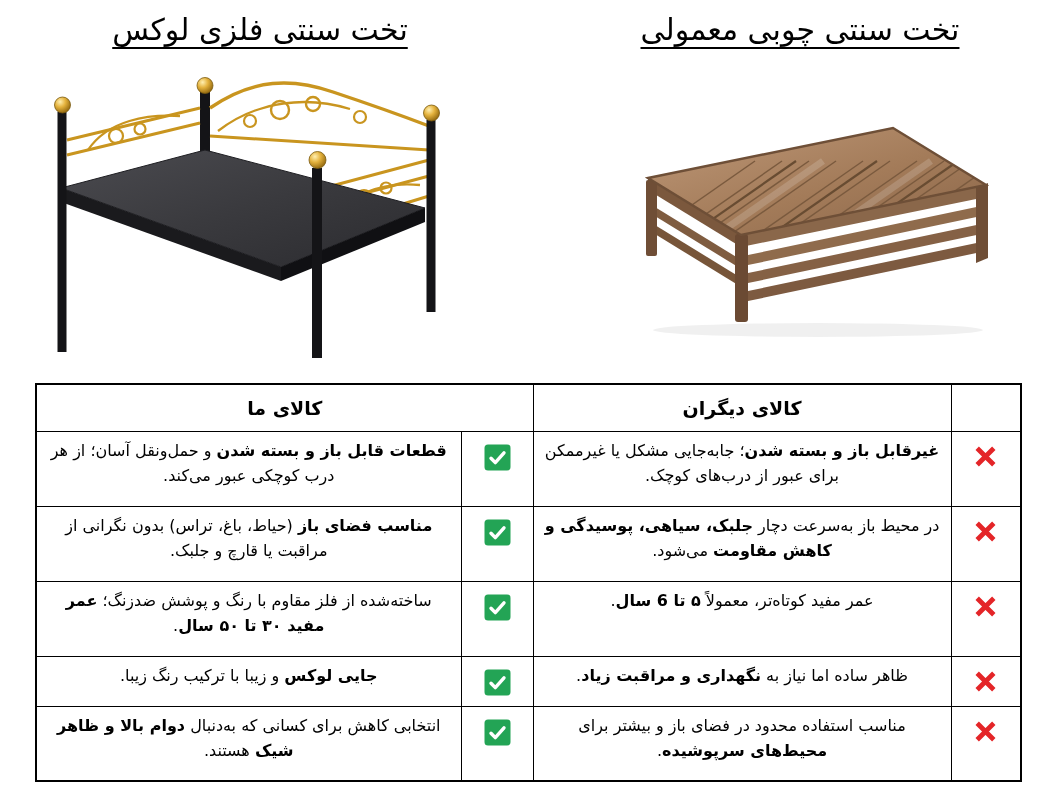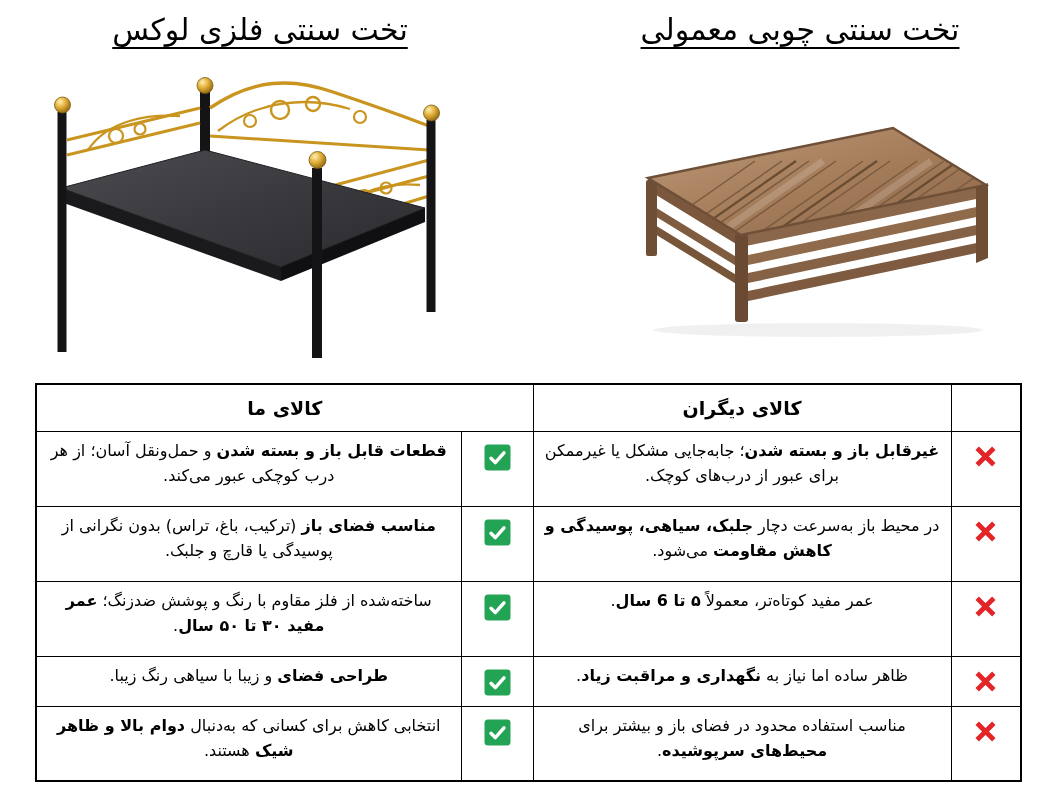--- a/index.html
+++ b/index.html
@@ -196,21 +196,21 @@
                 <path class="x-stroke" d="M4.2 4.2 L20.8 20.8 M20.8 4.2 L4.2 20.8"></path>
               </svg></span>
 </td>
           <td class="text-cell"><span>در محیط باز به‌سرعت دچار </span><b>جلبک، سیاهی، پوسیدگی و کاهش مقاومت</b><span> می‌شود.</span></td>
           <td class="mark-cell">
   <span class="mark"><svg width="27" height="27" viewBox="0 0 27 27" aria-hidden="true">
                 <rect class="chk-bg" x="0.5" y="0.5" width="26" height="26" rx="3.5"></rect>
                 <path class="chk-tick" d="M7 14.2 L11.3 18.6 L20 8.8"></path>
               </svg></span>
 </td>
-          <td class="text-cell"><b>مناسب فضای باز</b><span> (ترکیب، باغ، تراس) بدون نگرانی از پوسیدگی یا قارچ و جلبک.</span></td>
+          <td class="text-cell"><b>مناسب فضای باز</b><span> (حیاط، باغ، تراس) بدون نگرانی از مراقبت یا قارچ و جلبک.</span></td>
         </tr>
         <tr>
           <td class="mark-cell">
   <span class="mark"><svg width="25" height="25" viewBox="0 0 25 25" aria-hidden="true">
                 <path class="x-stroke" d="M4.2 4.2 L20.8 20.8 M20.8 4.2 L4.2 20.8"></path>
               </svg></span>
 </td>
           <td class="text-cell"><span>عمر مفید کوتاه‌تر، معمولاً </span><b>۵ تا 6 سال</b><span>.</span></td>
           <td class="mark-cell">
   <span class="mark"><svg width="27" height="27" viewBox="0 0 27 27" aria-hidden="true">
@@ -226,21 +226,21 @@
                 <path class="x-stroke" d="M4.2 4.2 L20.8 20.8 M20.8 4.2 L4.2 20.8"></path>
               </svg></span>
 </td>
           <td class="text-cell"><span>ظاهر ساده اما نیاز به </span><b>نگهداری و مراقبت زیاد</b><span>.</span></td>
           <td class="mark-cell">
   <span class="mark"><svg width="27" height="27" viewBox="0 0 27 27" aria-hidden="true">
                 <rect class="chk-bg" x="0.5" y="0.5" width="26" height="26" rx="3.5"></rect>
                 <path class="chk-tick" d="M7 14.2 L11.3 18.6 L20 8.8"></path>
               </svg></span>
 </td>
-          <td class="text-cell"><b>طراحی فضای</b><span> و زیبا با سیاهی رنگ زیبا.</span></td>
+          <td class="text-cell"><b>جایی لوکس</b><span> و زیبا با ترکیب رنگ زیبا.</span></td>
         </tr>
         <tr>
           <td class="mark-cell">
   <span class="mark"><svg width="25" height="25" viewBox="0 0 25 25" aria-hidden="true">
                 <path class="x-stroke" d="M4.2 4.2 L20.8 20.8 M20.8 4.2 L4.2 20.8"></path>
               </svg></span>
 </td>
           <td class="text-cell"><span>مناسب استفاده محدود در فضای باز و بیشتر برای </span><b>محیط‌های سرپوشیده</b><span>.</span></td>
           <td class="mark-cell">
   <span class="mark"><svg width="27" height="27" viewBox="0 0 27 27" aria-hidden="true">

